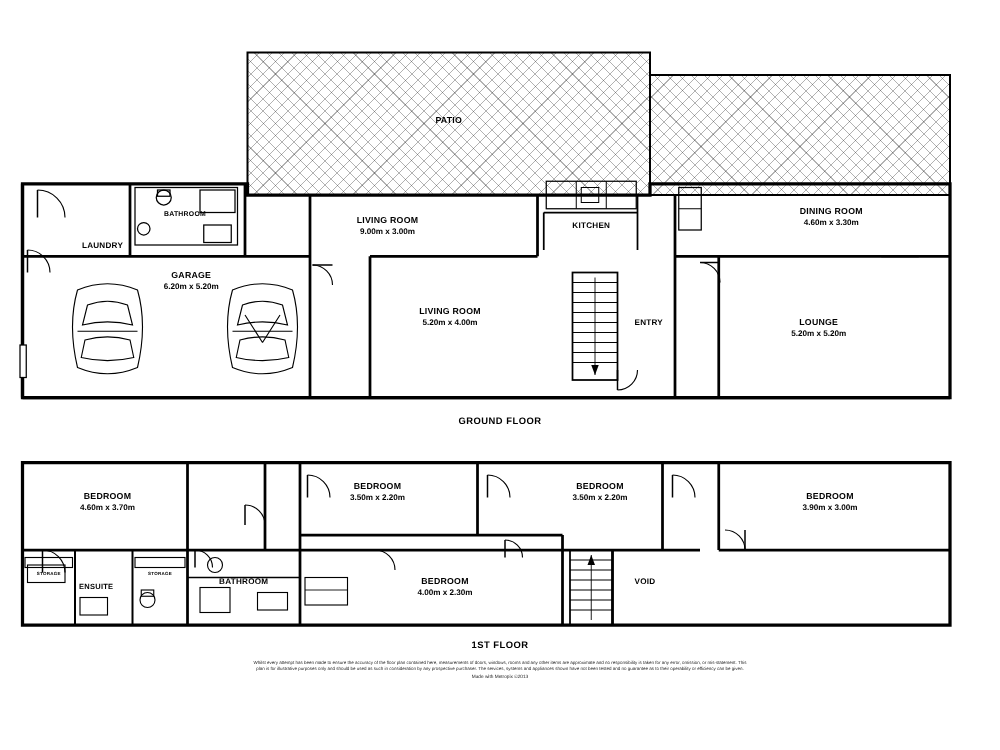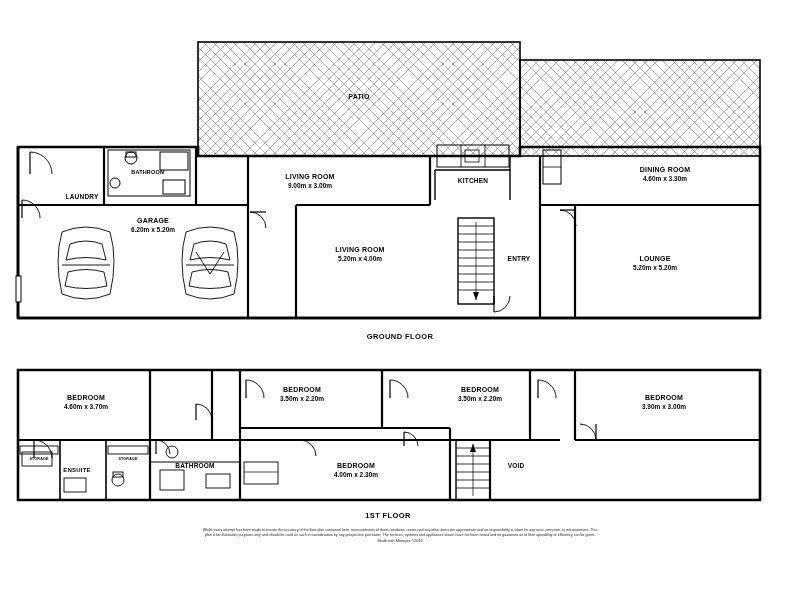--- a/index.html
+++ b/index.html
@@ -323,20 +323,20 @@
   </div>
 
   <div class="room-label" style="left:150px; top:461px; width:90px; font-size:6.5px;">
     <span>BATHROOM</span>
   </div>
 
   <div class="room-label" style="left:492px; top:461px; width:48px; font-size:6.5px;">
     <span>VOID</span>
   </div>
 
-  <div class="floor-title" style="left:298px; top:511px; width:180px;">1ST FLOOR</div>
+  <div class="floor-title" style="left:310px; top:511px; width:180px;">1ST FLOOR</div>
 
   <div class="disclaimer">
     <span>Whilst every attempt has been made to ensure the accuracy of the floor plan contained here, measurements of doors, windows, rooms and any other items are approximate and no responsibility is taken for any error, omission, or mis-statement. This plan is for illustrative purposes only and should be used as such in consideration by any prospective purchaser. The services, systems and appliances shown have not been tested and no guarantee as to their operability or efficiency can be given.</span>
     <span class="made">Made with Metropix ©2013</span>
   </div>
 
 </div>
 
 </body></html>

